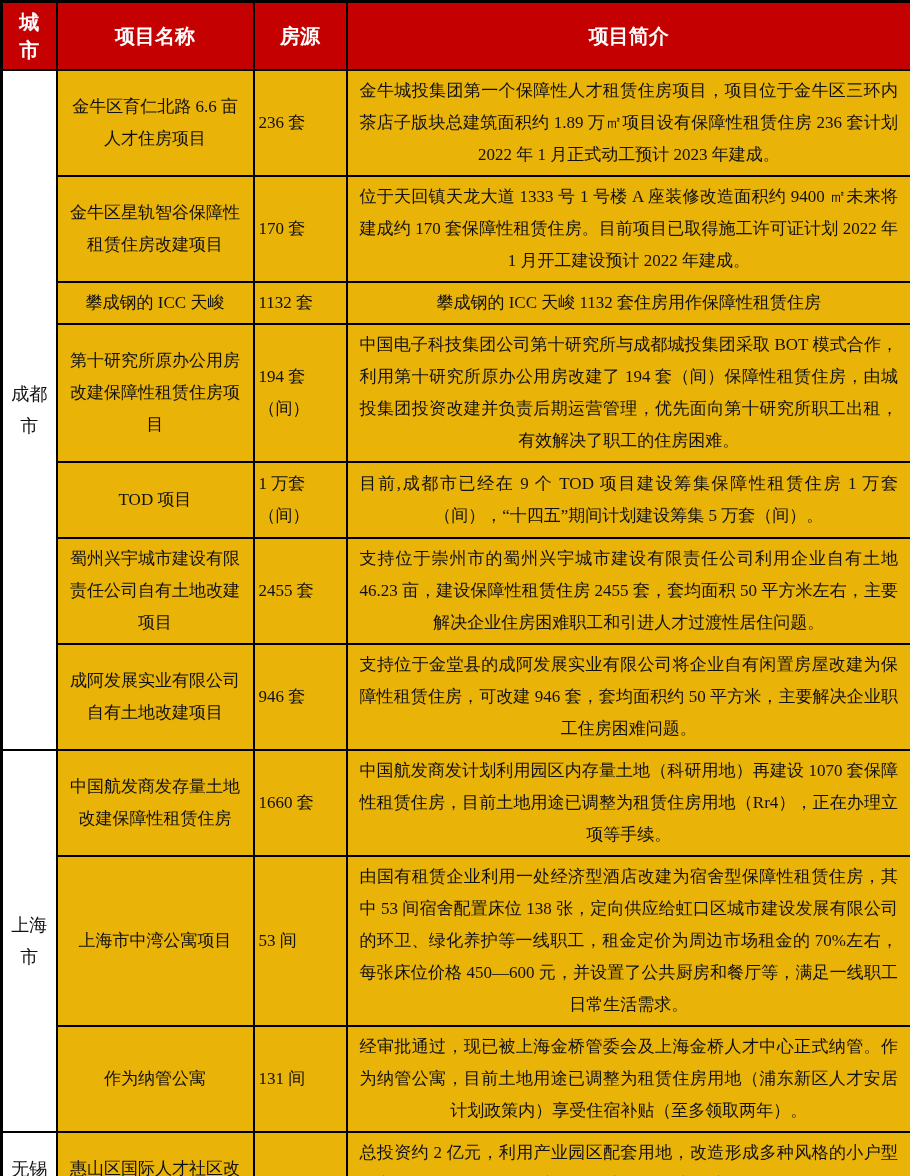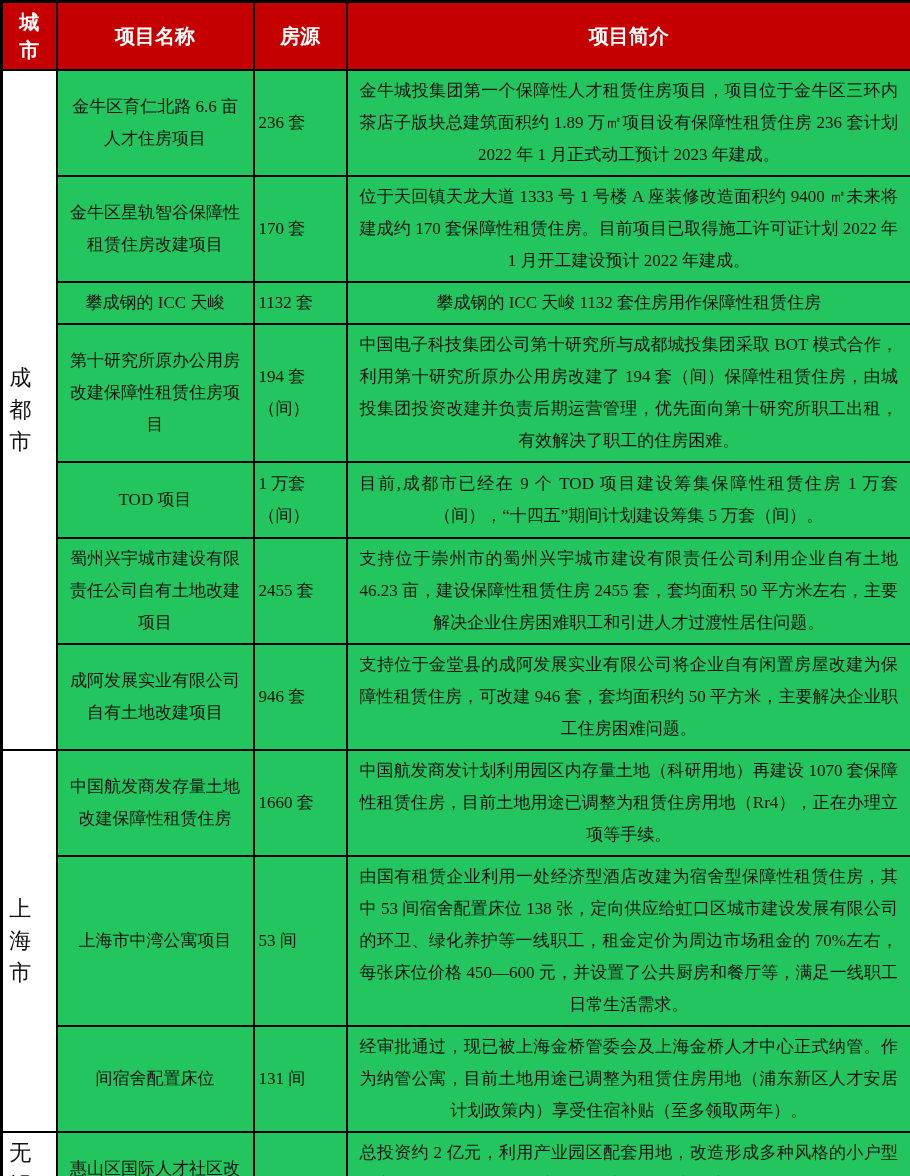--- a/index.html
+++ b/index.html
@@ -5,21 +5,21 @@
   * { margin: 0; padding: 0; box-sizing: border-box; }
   body {
     font-family: "Liberation Serif", "DejaVu Serif", serif;
     background: #ffffff;
     color: #111111;
   }
   .page {
     width: 910px;
     height: 1176px;
     overflow: hidden;
-    background: #22c55e;
+    background: #eab308;
     position: relative;
   }
   table.project-table {
     width: 910px;
     border-collapse: collapse;
     table-layout: fixed;
     border: 3px solid #000000;
   }
   col.c-city { width: 55px; }
   col.c-name { width: 197px; }
@@ -33,21 +33,22 @@
   thead th {
     background: #c40000;
     color: #ffffff;
     font-weight: bold;
     font-size: 20px;
     line-height: 28px;
     text-align: center;
   }
   .city-head-inner { width: 24px; margin: 0 auto; }
   td.city-cell {
-    font-size: 22px;
+    text-align: center;
+    font-size: 18px;
     line-height: 32px;
     background: #ffffff;
   }
   .city-label-inner { width: 40px; margin: 0 auto; }
   td.name-cell {
     text-align: center;
     font-size: 17px;
     line-height: 32px;
     padding: 0 8px;
   }
@@ -132,21 +133,21 @@
         <td class="name-cell">中国航发商发存量土地改建保障性租赁住房</td>
         <td class="units-cell">1660 套</td>
         <td class="intro-cell">中国航发商发计划利用园区内存量土地（科研用地）再建设 1070 套保障性租赁住房，目前土地用途已调整为租赁住房用地（Rr4），正在办理立项等手续。</td>
       </tr>
       <tr style="height:161px;">
         <td class="name-cell">上海市中湾公寓项目</td>
         <td class="units-cell">53 间</td>
         <td class="intro-cell">由国有租赁企业利用一处经济型酒店改建为宿舍型保障性租赁住房，其中 53 间宿舍配置床位 138 张，定向供应给虹口区城市建设发展有限公司的环卫、绿化养护等一线职工，租金定价为周边市场租金的 70%左右，每张床位价格 450—600 元，并设置了公共厨房和餐厅等，满足一线职工日常生活需求。</td>
       </tr>
       <tr style="height:102px;">
-        <td class="name-cell">间宿舍配置床位</td>
+        <td class="name-cell">作为纳管公寓</td>
         <td class="units-cell">131 间</td>
         <td class="intro-cell">经审批通过，现已被上海金桥管委会及上海金桥人才中心正式纳管。作为纳管公寓，目前土地用途已调整为租赁住房用地（浦东新区人才安居计划政策内）享受住宿补贴（至多领取两年）。</td>
       </tr>
       <tr style="height:93px;">
         <td class="city-cell">
             <div class="city-label-inner">无锡市</div>
           </td>
         <td class="name-cell">惠山区国际人才社区改造项目</td>
         <td class="units-cell">1031 间</td>
         <td class="intro-cell">总投资约 2 亿元，利用产业园区配套用地，改造形成多种风格的小户型公寓 1031 间，配备健身房、公共客厅、共享厨房、咖啡吧、篮球场、便利店等设施，可为 1500 名青年人才提供拎包式入住和一站式管家服务。</td>

